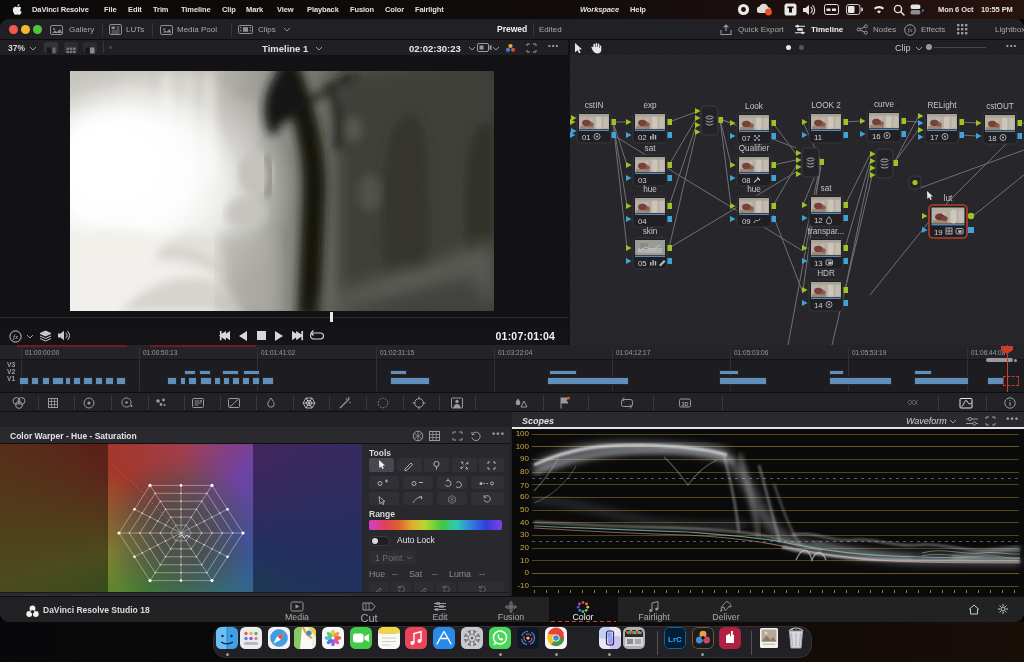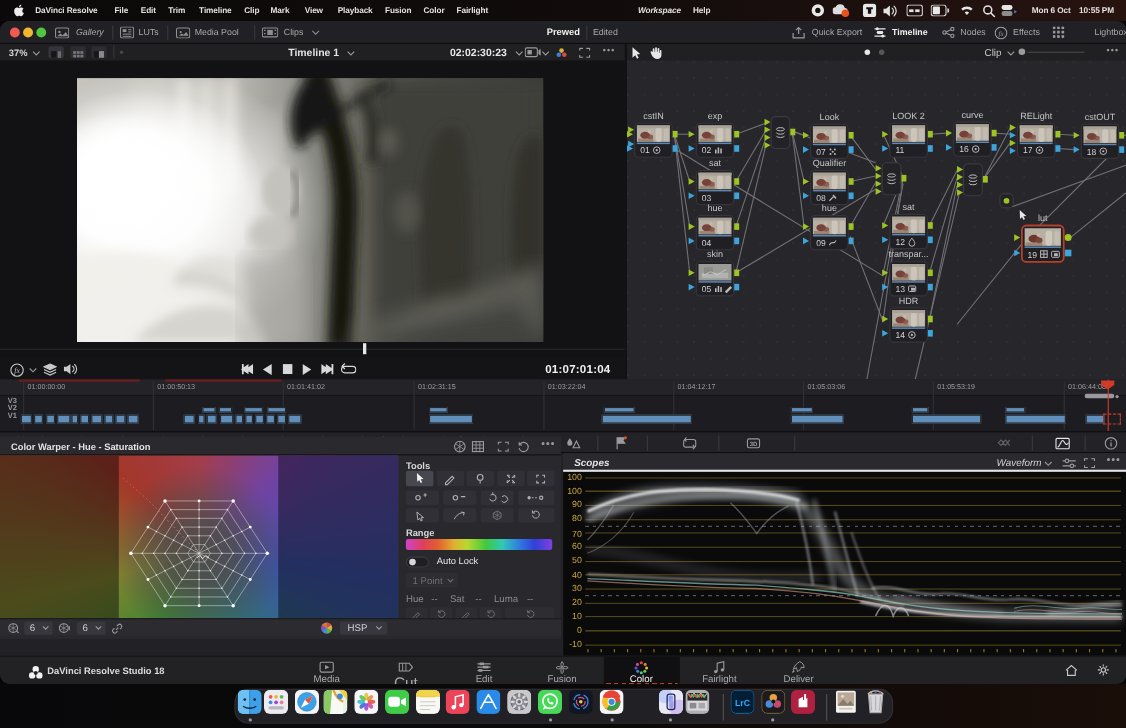--- a/index.html
+++ b/index.html
@@ -22,21 +22,21 @@
 #viewer{position:absolute;left:0;top:36px;width:568px;height:271px;background:#121214;}
 #transport{position:absolute;left:0;top:307px;width:568px;height:19px;background:#141416;}
 
 #nodes{position:absolute;left:570px;top:36px;width:454px;height:290px;background:#26262b;overflow:hidden;}
 #vdiv{position:absolute;left:568px;top:21px;width:2px;height:305px;background:#121214;}
 
 #tstrip{position:absolute;left:0;top:326px;width:1024px;height:47px;background:#1d1d21;}
 
 #trow{position:absolute;left:0;top:373px;width:1024px;height:20px;background:#232327;border-top:1px solid #0d0d0f;border-bottom:1px solid #0d0d0f;}
 
-#warper{position:absolute;left:0;top:378px;width:510px;height:184px;background:#28282d;}
+#warper{position:absolute;left:0;top:408px;width:510px;height:184px;background:#28282d;}
 #scopes{position:absolute;left:512px;top:393px;width:512px;height:184px;background:#28282d;}
 
 #botbar{position:absolute;left:0;top:577px;width:1024px;height:26px;background:#222225;border-top:1px solid #0e0e10;border-radius:0 0 9px 9px;}
 
 #desk{position:absolute;left:0;top:622px;width:1024px;height:40px;background:linear-gradient(90deg,#08080a,#0b0908 55%,#160c08 90%,#1a0e09);}
 #dock{position:absolute;left:213px;top:4px;width:599px;height:32px;background:rgba(38,38,42,.85);border:1px solid rgba(255,255,255,.07);border-radius:13px;}
 .ddot{position:absolute;top:31px;width:3px;height:3px;border-radius:50%;background:#9a9a9a;}
 </style></head>
 <body>
 <div id="screen">
@@ -103,21 +103,21 @@
   <div id="win">
     <div id="toolbar2">
       <span class="tl" style="left:9px;background:#f05a52;"></span>
       <span class="tl" style="left:21px;background:#f0b730;"></span>
       <span class="tl" style="left:33px;background:#4fc63e;"></span>
       <svg class="abs" style="left:50px;top:5px" width="13" height="11" viewBox="0 0 13 11">
           <rect x="0.5" y="1.5" width="12" height="9" rx="1.5" fill="none" stroke="#8f8f92"></rect>
           <circle cx="4" cy="5" r="1.1" fill="#8f8f92"></circle>
           <path d="M2 9l3-2.5 2 1.5 3-3 2 4z" fill="#8f8f92"></path>
         </svg>
-      <span class="t2txt" style="left:69px;font-style:italic;">Gallery</span>
+      <span class="t2txt" style="left:69px;">Gallery</span>
       <span class="t2div" style="left:102px;"></span>
       <svg class="abs" style="left:109px;top:5px" width="13" height="11" viewBox="0 0 13 11">
           <rect x="0.5" y="0.5" width="12" height="10" rx="1.5" fill="none" stroke="#8f8f92"></rect>
           <rect x="2.5" y="2.5" width="3.4" height="2.6" fill="#8f8f92"></rect>
           <path d="M7.5 3h3M7.5 5h3M2.5 7h8M2.5 9h8" stroke="#8f8f92" stroke-width=".9"></path>
         </svg>
       <span class="t2txt" style="left:126px;">LUTs</span>
       <span class="t2div" style="left:152px;"></span>
       <svg class="abs" style="left:160px;top:5px" width="13" height="11" viewBox="0 0 13 11">
           <rect x="0.5" y="1.5" width="12" height="9" rx="1.5" fill="none" stroke="#8f8f92"></rect>
@@ -1204,21 +1204,21 @@
 <span class="abs" style="left:551px;top:24px;width:65px;height:2px;background:repeating-linear-gradient(90deg,#c0472e 0 4px,transparent 4px 7px);"></span>
 <svg class="abs" style="left:289px;top:2px" width="16" height="15" viewBox="0 0 16 15">
           <rect x="2" y="3" width="12" height="9" rx="1.5" fill="none" stroke="#9a9a9e"></rect>
           <path d="M6.5 5.5l4 2-4 2z" fill="#9a9a9e"></path>
         </svg>
 <span class="abs" style="left:267px;top:14.5px;width:60px;text-align:center;font-size:8.8px;color:#a9a9ad;">Media</span>
 <svg class="abs" style="left:361px;top:2px" width="16" height="15" viewBox="0 0 16 15">
           <path d="M2 4h9l3 3.5-3 3.5H2z" fill="none" stroke="#9a9a9e"></path>
           <path d="M5 4v7M8 4v7" stroke="#9a9a9e" stroke-width="0.8"></path>
         </svg>
-<span class="abs" style="left:339px;top:14.5px;width:60px;text-align:center;font-size:14px;color:#a9a9ad;">Cut</span>
+<span class="abs" style="left:339px;top:14.5px;width:60px;text-align:center;font-size:11px;color:#a9a9ad;">Cut</span>
 <svg class="abs" style="left:432px;top:2px" width="16" height="15" viewBox="0 0 16 15">
           <path d="M2 4.5h12M2 7.5h12M2 10.5h12" stroke="#9a9a9e"></path>
           <rect x="4" y="3.3" width="4" height="2.4" fill="#9a9a9e"></rect>
           <rect x="7" y="6.3" width="5" height="2.4" fill="#9a9a9e"></rect>
           <rect x="3" y="9.3" width="3.5" height="2.4" fill="#9a9a9e"></rect>
         </svg>
 <span class="abs" style="left:410px;top:14.5px;width:60px;text-align:center;font-size:8.8px;color:#a9a9ad;">Edit</span>
 <svg class="abs" style="left:503px;top:2px" width="16" height="15" viewBox="0 0 16 15">
           <path d="M8 2.5c1.5 1.5 1.5 3.5 0 5-1.5-1.5-1.5-3.5 0-5zM8 13.5c-1.5-1.5-1.5-3.5 0-5 1.5 1.5 1.5 3.5 0 5zM2.5 8c1.5-1.5 3.5-1.5 5 0-1.5 1.5-3.5 1.5-5 0zM13.5 8c-1.5 1.5-3.5 1.5-5 0 1.5-1.5 3.5-1.5 5 0z" fill="none" stroke="#9a9a9e" stroke-width="0.9"></path>
         </svg>

